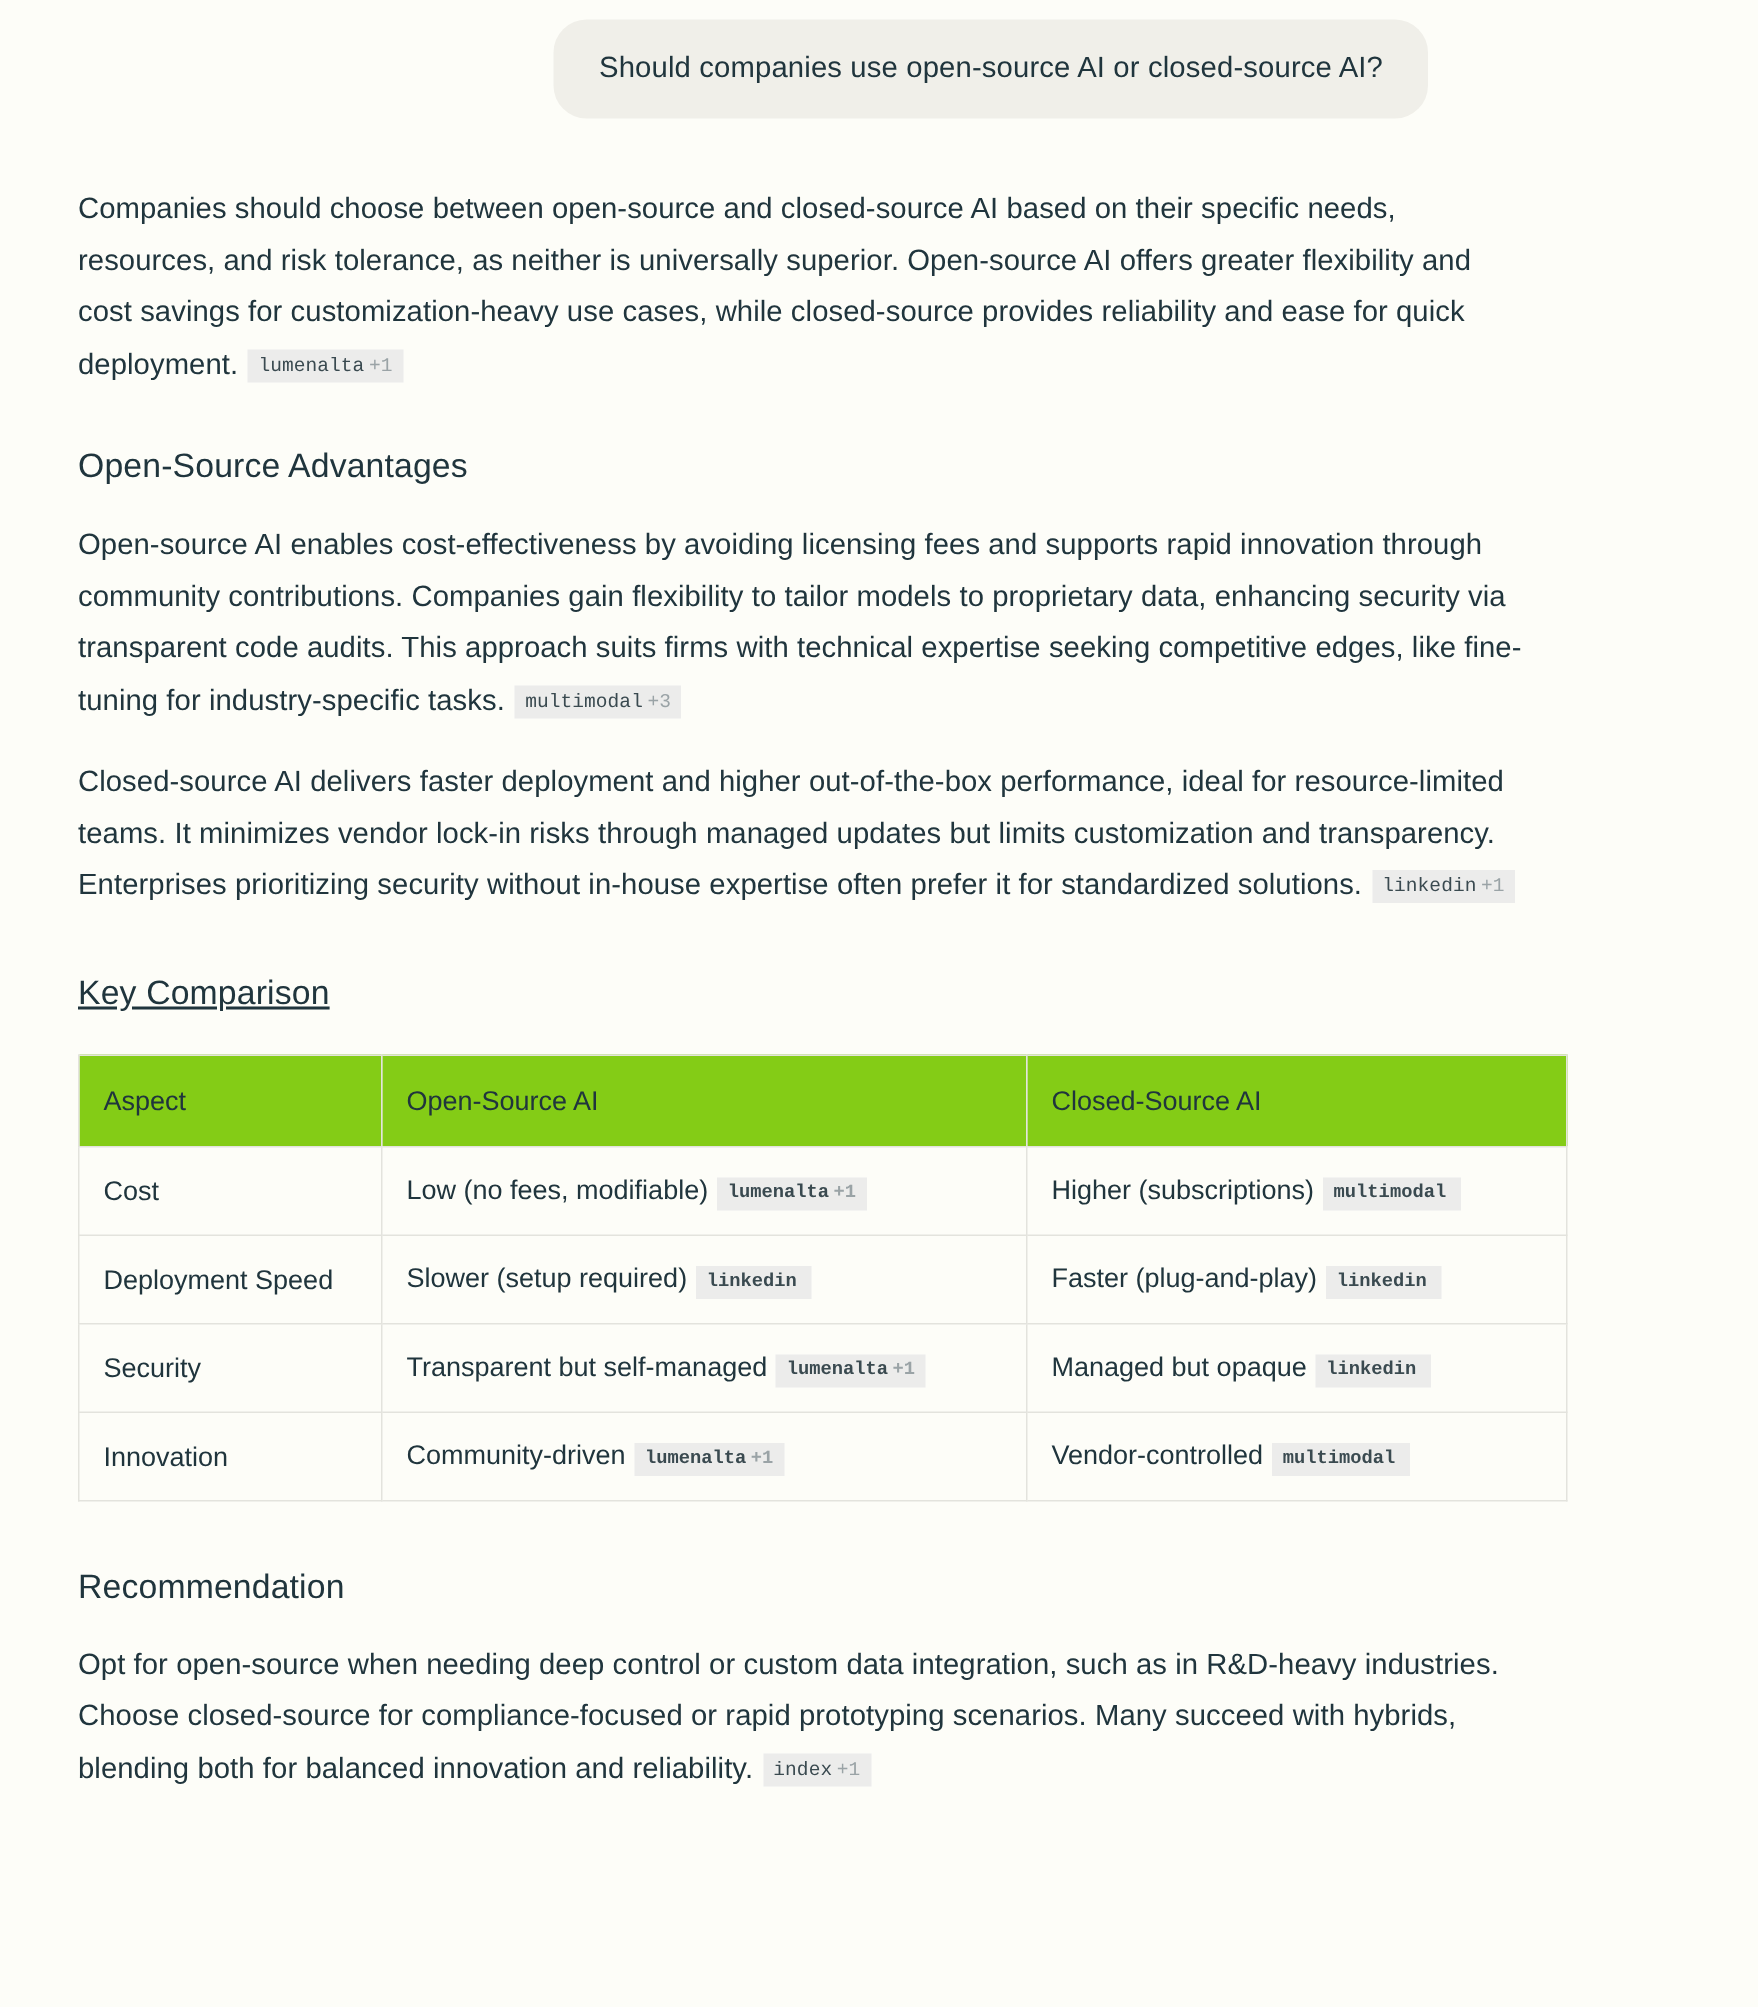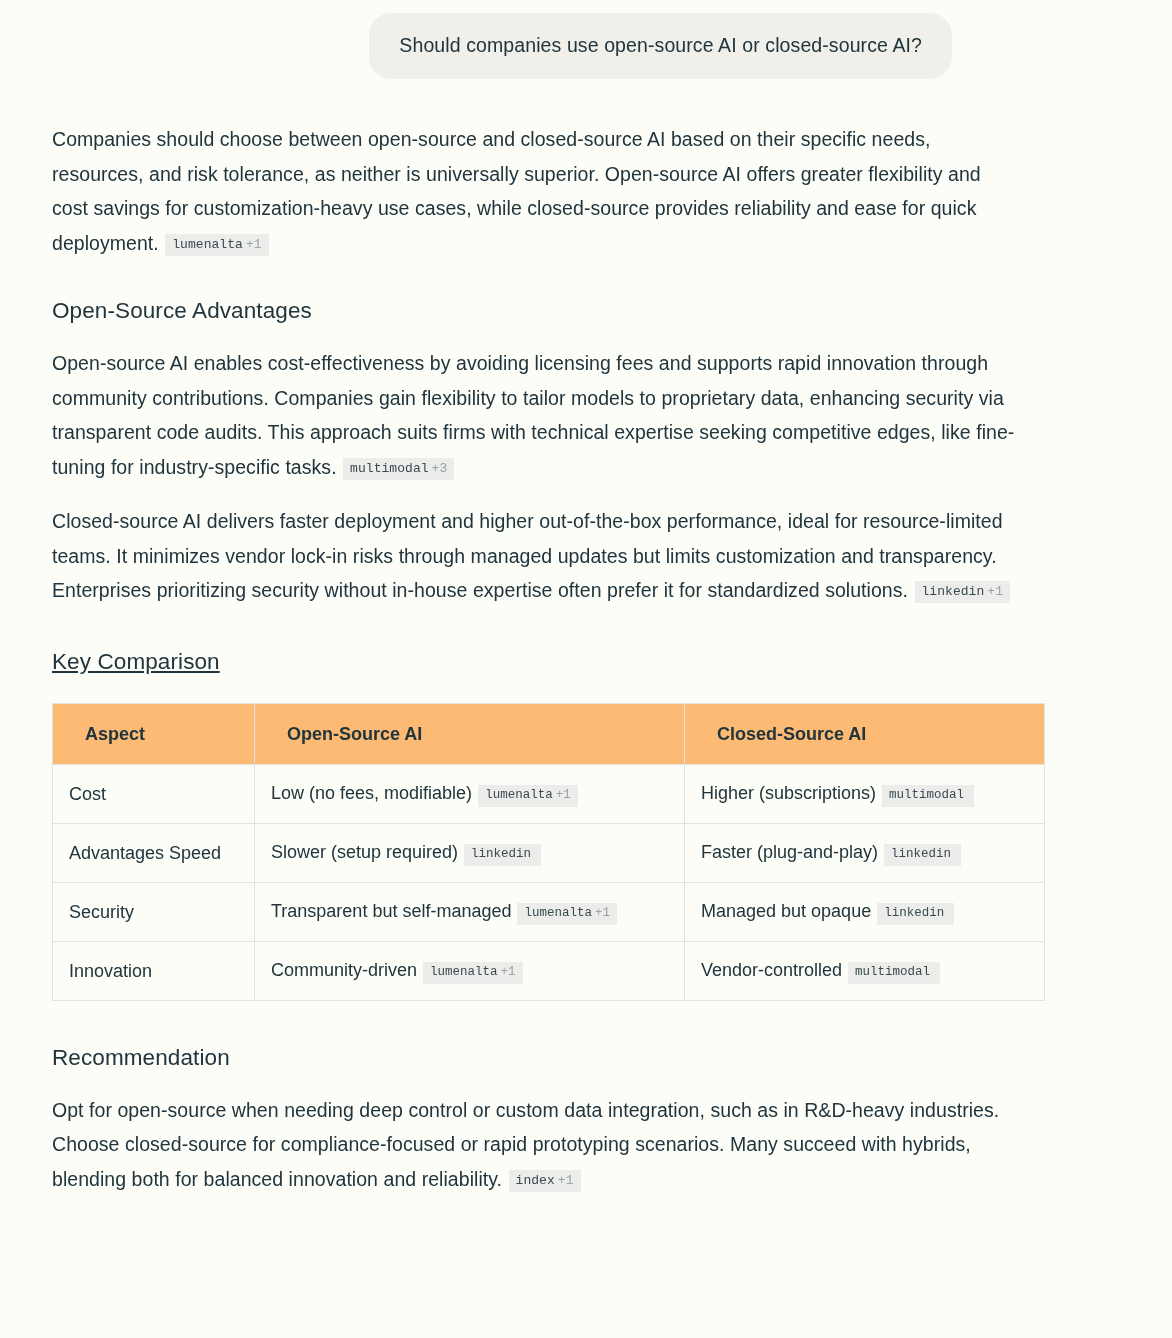--- a/index.html
+++ b/index.html
@@ -107,41 +107,42 @@
     table-layout: fixed;
     background: #fdfdf8;
   }
   table.compare th,
   table.compare td {
     border: 1px solid #e3e3dd;
     text-align: left;
     vertical-align: middle;
   }
   table.compare th {
-    background: #fdba74;
-    font-weight: 700;
+    background: #84cc16;
+    font-weight: 400;
     font-size: 18px;
     line-height: 24px;
     color: #20353d;
-    padding: 18px 16px 18px 32px;
+    padding: 18px 16px 18px 16px;
   }
   table.compare td {
     font-size: 18px;
     line-height: 24px;
     color: #20353d;
     padding: 16px 16px 16px 16px;
   }
   col.c1 { width: 202px; }
   col.c2 { width: 430px; }
   col.c3 { width: 360px; }
 
   table.compare td .chip,
   table.compare th .chip {
     font-size: 12.5px;
     vertical-align: 1px;
+    font-weight: bold;
   }
 </style>
 </head>
 <body>
 
 <div class="page">
 
   <div class="user-row">
     <div class="user-bubble">
       <span class="user-bubble-text">Should companies use open-source AI or closed-source AI?</span>
@@ -188,21 +189,21 @@
             <td>
               <span>Low (no fees, modifiable)</span>
               <span class="chip"><span>lumenalta</span><span class="more">+1</span></span>
             </td>
             <td>
               <span>Higher (subscriptions)</span>
               <span class="chip"><span>multimodal</span><span class="more"></span></span>
             </td>
           </tr>
           <tr>
-            <td>Advantages Speed</td>
+            <td>Deployment Speed</td>
             <td>
               <span>Slower (setup required)</span>
               <span class="chip"><span>linkedin</span><span class="more"></span></span>
             </td>
             <td>
               <span>Faster (plug-and-play)</span>
               <span class="chip"><span>linkedin</span><span class="more"></span></span>
             </td>
           </tr>
           <tr>

